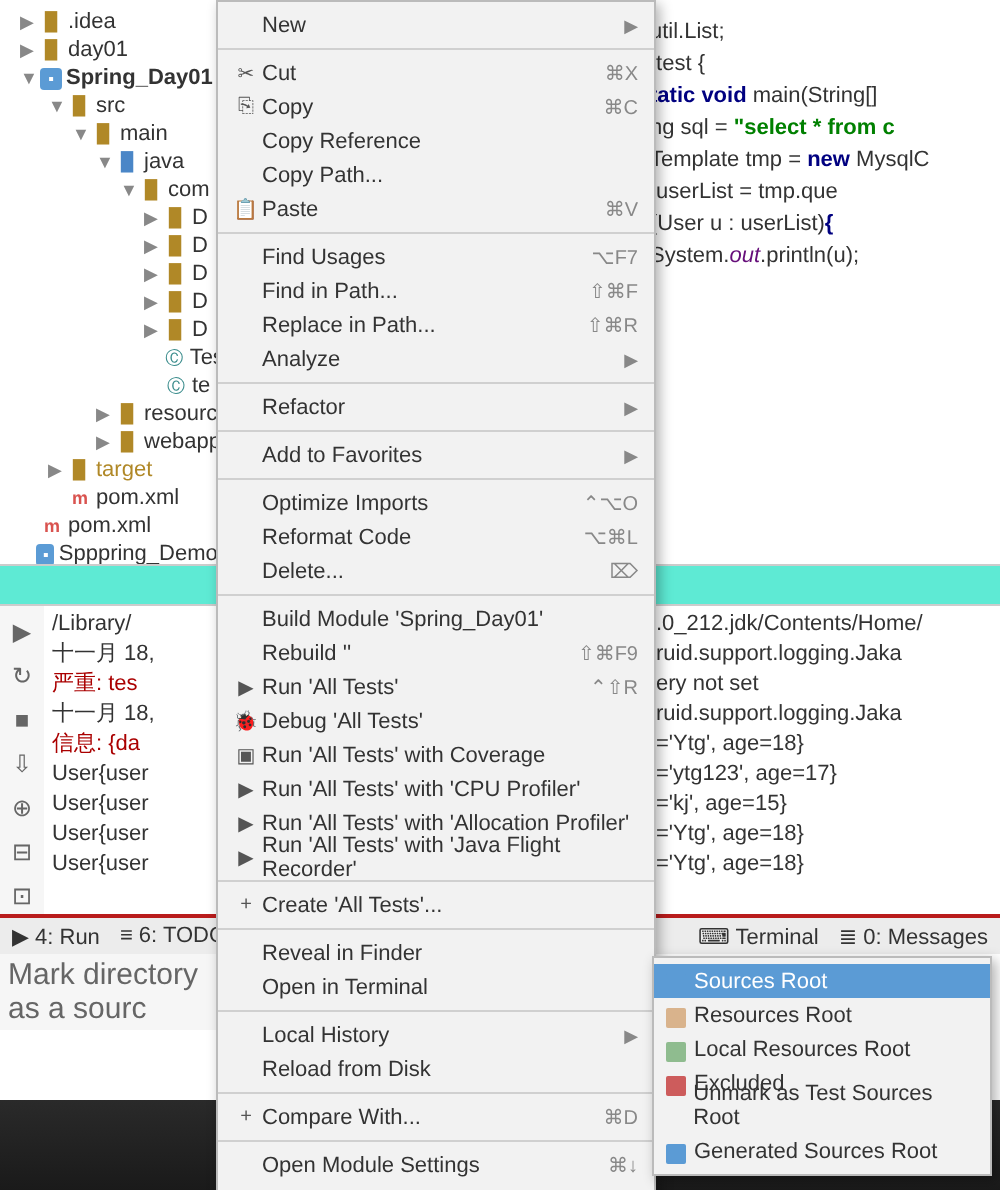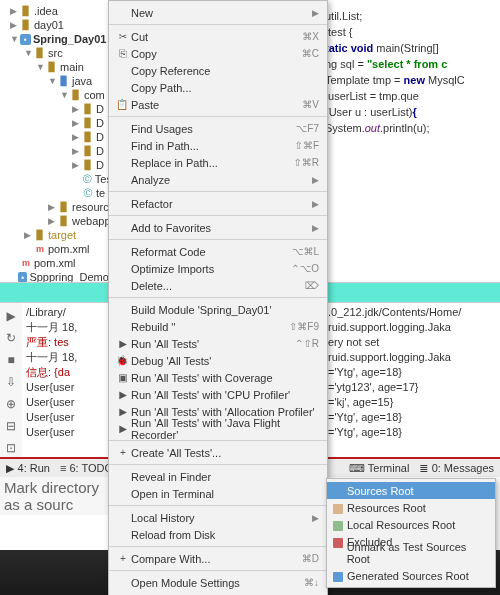--- a/index.html
+++ b/index.html
@@ -212,27 +212,27 @@
     <div class="ctx-sep"></div>
     <div class="ctx-item">
       <span class="ci"></span>
       <span class="lbl">Add to Favorites</span>
       <span class="sc"></span>
       <span class="sub">▶</span>
     </div>
     <div class="ctx-sep"></div>
     <div class="ctx-item">
       <span class="ci"></span>
+      <span class="lbl">Optimize Imports</span>
+      <span class="sc">⌃⌥O</span>
+    </div>
+    <div class="ctx-item">
+      <span class="ci"></span>
       <span class="lbl">Reformat Code</span>
       <span class="sc">⌥⌘L</span>
-    </div>
-    <div class="ctx-item">
-      <span class="ci"></span>
-      <span class="lbl">Optimize Imports</span>
-      <span class="sc">⌃⌥O</span>
     </div>
     <div class="ctx-item">
       <span class="ci"></span>
       <span class="lbl">Delete...</span>
       <span class="sc">⌦</span>
     </div>
     <div class="ctx-sep"></div>
     <div class="ctx-item">
       <span class="ci"></span>
       <span class="lbl">Build Module 'Spring_Day01'</span>

